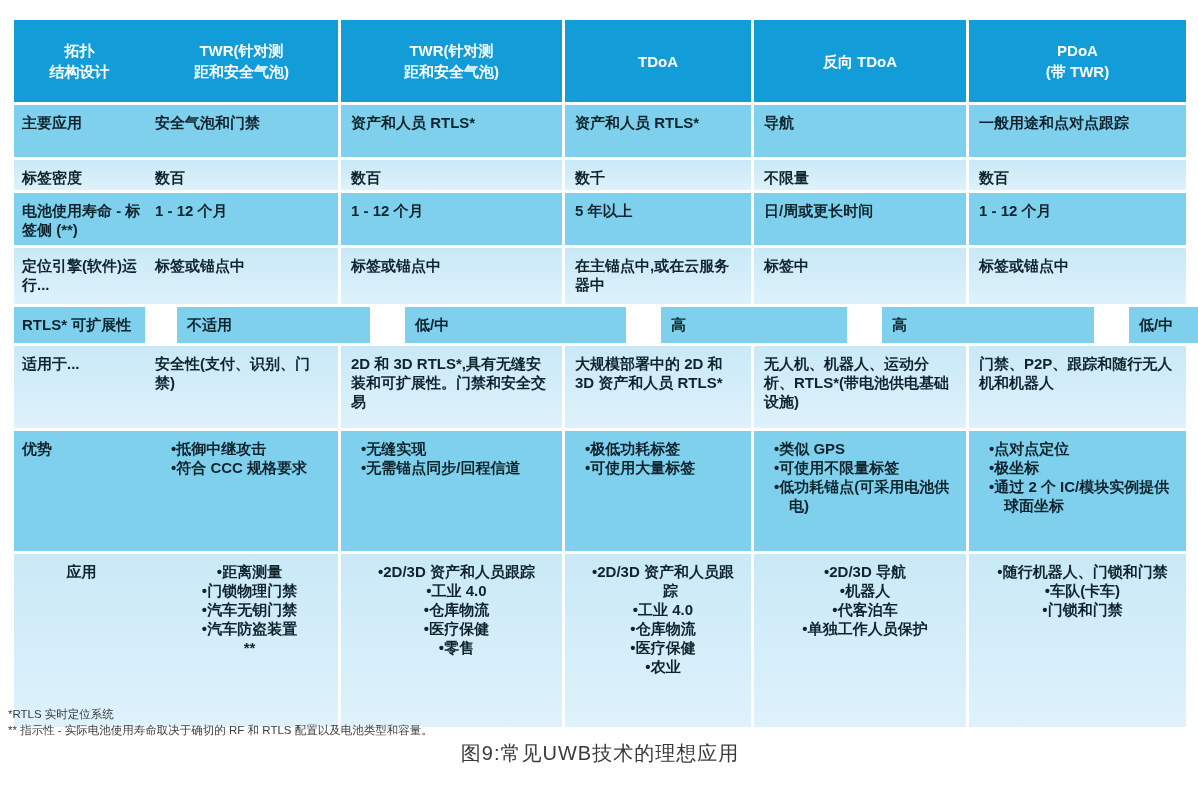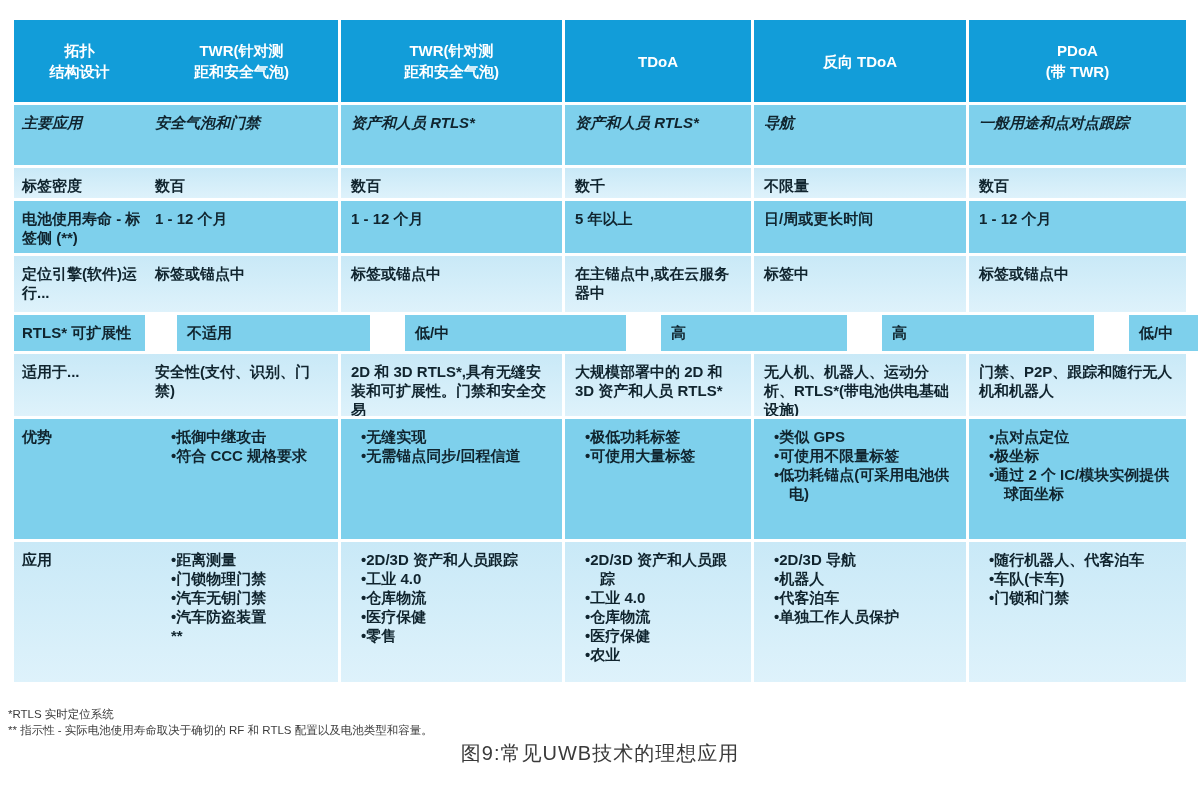--- a/index.html
+++ b/index.html
@@ -76,21 +76,21 @@
 结构设计</div>
       <div class="cell">TWR(针对测
 距和安全气泡)</div>
       <div class="cell vline">TWR(针对测
 距和安全气泡)</div>
       <div class="cell vline">TDoA</div>
       <div class="cell vline">反向 TDoA</div>
       <div class="cell vline">PDoA
 (带 TWR)</div>
     </div>
-    <div class="row body-row medium" style="height: 60px; font-style: italic;">
+    <div class="row body-row medium" style="height: 52px;">
       <div class="cell label">主要应用</div>
       <div class="cell col1">安全气泡和门禁</div>
       <div class="cell col2 vline">资产和人员 RTLS*</div>
       <div class="cell col3 vline">资产和人员 RTLS*</div>
       <div class="cell col4 vline">导航</div>
       <div class="cell col5 vline">一般用途和点对点跟踪</div>
     </div>
     <div class="row body-row light" style="height: 30px;">
       <div class="cell label">标签密度</div>
       <div class="cell col1">数百</div>
@@ -116,43 +116,43 @@
       <div class="cell col5 vline">标签或锚点中</div>
     </div>
     <div class="row body-row medium" style="height: 36px; gap: 32px;">
       <div class="cell label">RTLS* 可扩展性</div>
       <div class="cell col1">不适用</div>
       <div class="cell col2 vline">低/中</div>
       <div class="cell col3 vline">高</div>
       <div class="cell col4 vline">高</div>
       <div class="cell col5 vline">低/中</div>
     </div>
-    <div class="row body-row light" style="height: 62px;">
+    <div class="row body-row light" style="height: 82px;">
       <div class="cell label">适用于...</div>
       <div class="cell col1">安全性(支付、识别、门禁)</div>
       <div class="cell col2 vline">2D 和 3D RTLS*,具有无缝安装和可扩展性。门禁和安全交易</div>
       <div class="cell col3 vline">大规模部署中的 2D 和 3D 资产和人员 RTLS*</div>
       <div class="cell col4 vline">无人机、机器人、运动分析、RTLS*(带电池供电基础设施)</div>
       <div class="cell col5 vline">门禁、P2P、跟踪和随行无人机和机器人</div>
     </div>
     <div class="row body-row medium" style="height: 120px;">
       <div class="cell label">优势</div>
       <div class="cell col1"><div class="bullets"><div class="bullet">抵御中继攻击</div><div class="bullet">符合 CCC 规格要求</div></div></div>
       <div class="cell col2 vline"><div class="bullets"><div class="bullet">无缝实现</div><div class="bullet">无需锚点同步/回程信道</div></div></div>
       <div class="cell col3 vline"><div class="bullets"><div class="bullet">极低功耗标签</div><div class="bullet">可使用大量标签</div></div></div>
       <div class="cell col4 vline"><div class="bullets"><div class="bullet">类似 GPS</div><div class="bullet">可使用不限量标签</div><div class="bullet">低功耗锚点(可采用电池供电)</div></div></div>
       <div class="cell col5 vline"><div class="bullets"><div class="bullet">点对点定位</div><div class="bullet">极坐标</div><div class="bullet">通过 2 个 IC/模块实例提供球面坐标</div></div></div>
     </div>
-    <div class="row body-row light" style="height: 140px;">
+    <div class="row body-row light" style="height: 173px; text-align: center;">
       <div class="cell label">应用</div>
       <div class="cell col1"><div class="bullets"><div class="bullet">距离测量</div><div class="bullet">门锁物理门禁</div><div class="bullet">汽车无钥门禁</div><div class="bullet">汽车防盗装置</div><div class="tail">**</div></div></div>
       <div class="cell col2 vline"><div class="bullets"><div class="bullet">2D/3D 资产和人员跟踪</div><div class="bullet">工业 4.0</div><div class="bullet">仓库物流</div><div class="bullet">医疗保健</div><div class="bullet">零售</div></div></div>
       <div class="cell col3 vline"><div class="bullets"><div class="bullet">2D/3D 资产和人员跟踪</div><div class="bullet">工业 4.0</div><div class="bullet">仓库物流</div><div class="bullet">医疗保健</div><div class="bullet">农业</div></div></div>
       <div class="cell col4 vline"><div class="bullets"><div class="bullet">2D/3D 导航</div><div class="bullet">机器人</div><div class="bullet">代客泊车</div><div class="bullet">单独工作人员保护</div></div></div>
-      <div class="cell col5 vline"><div class="bullets"><div class="bullet">随行机器人、代客泊车</div><div class="bullet">车队(卡车)</div><div class="bullet">门锁和门禁</div></div></div>
+      <div class="cell col5 vline"><div class="bullets"><div class="bullet">随行机器人、门锁和门禁</div><div class="bullet">车队(卡车)</div><div class="bullet">门锁和门禁</div></div></div>
     </div>
   </div>
 
 <div class="footnotes">
   <div>*RTLS 实时定位系统</div>
   <div>** 指示性 - 实际电池使用寿命取决于确切的 RF 和 RTLS 配置以及电池类型和容量。</div>
 </div>
 
 <div class="caption">图9:常见UWB技术的理想应用</div>
 

